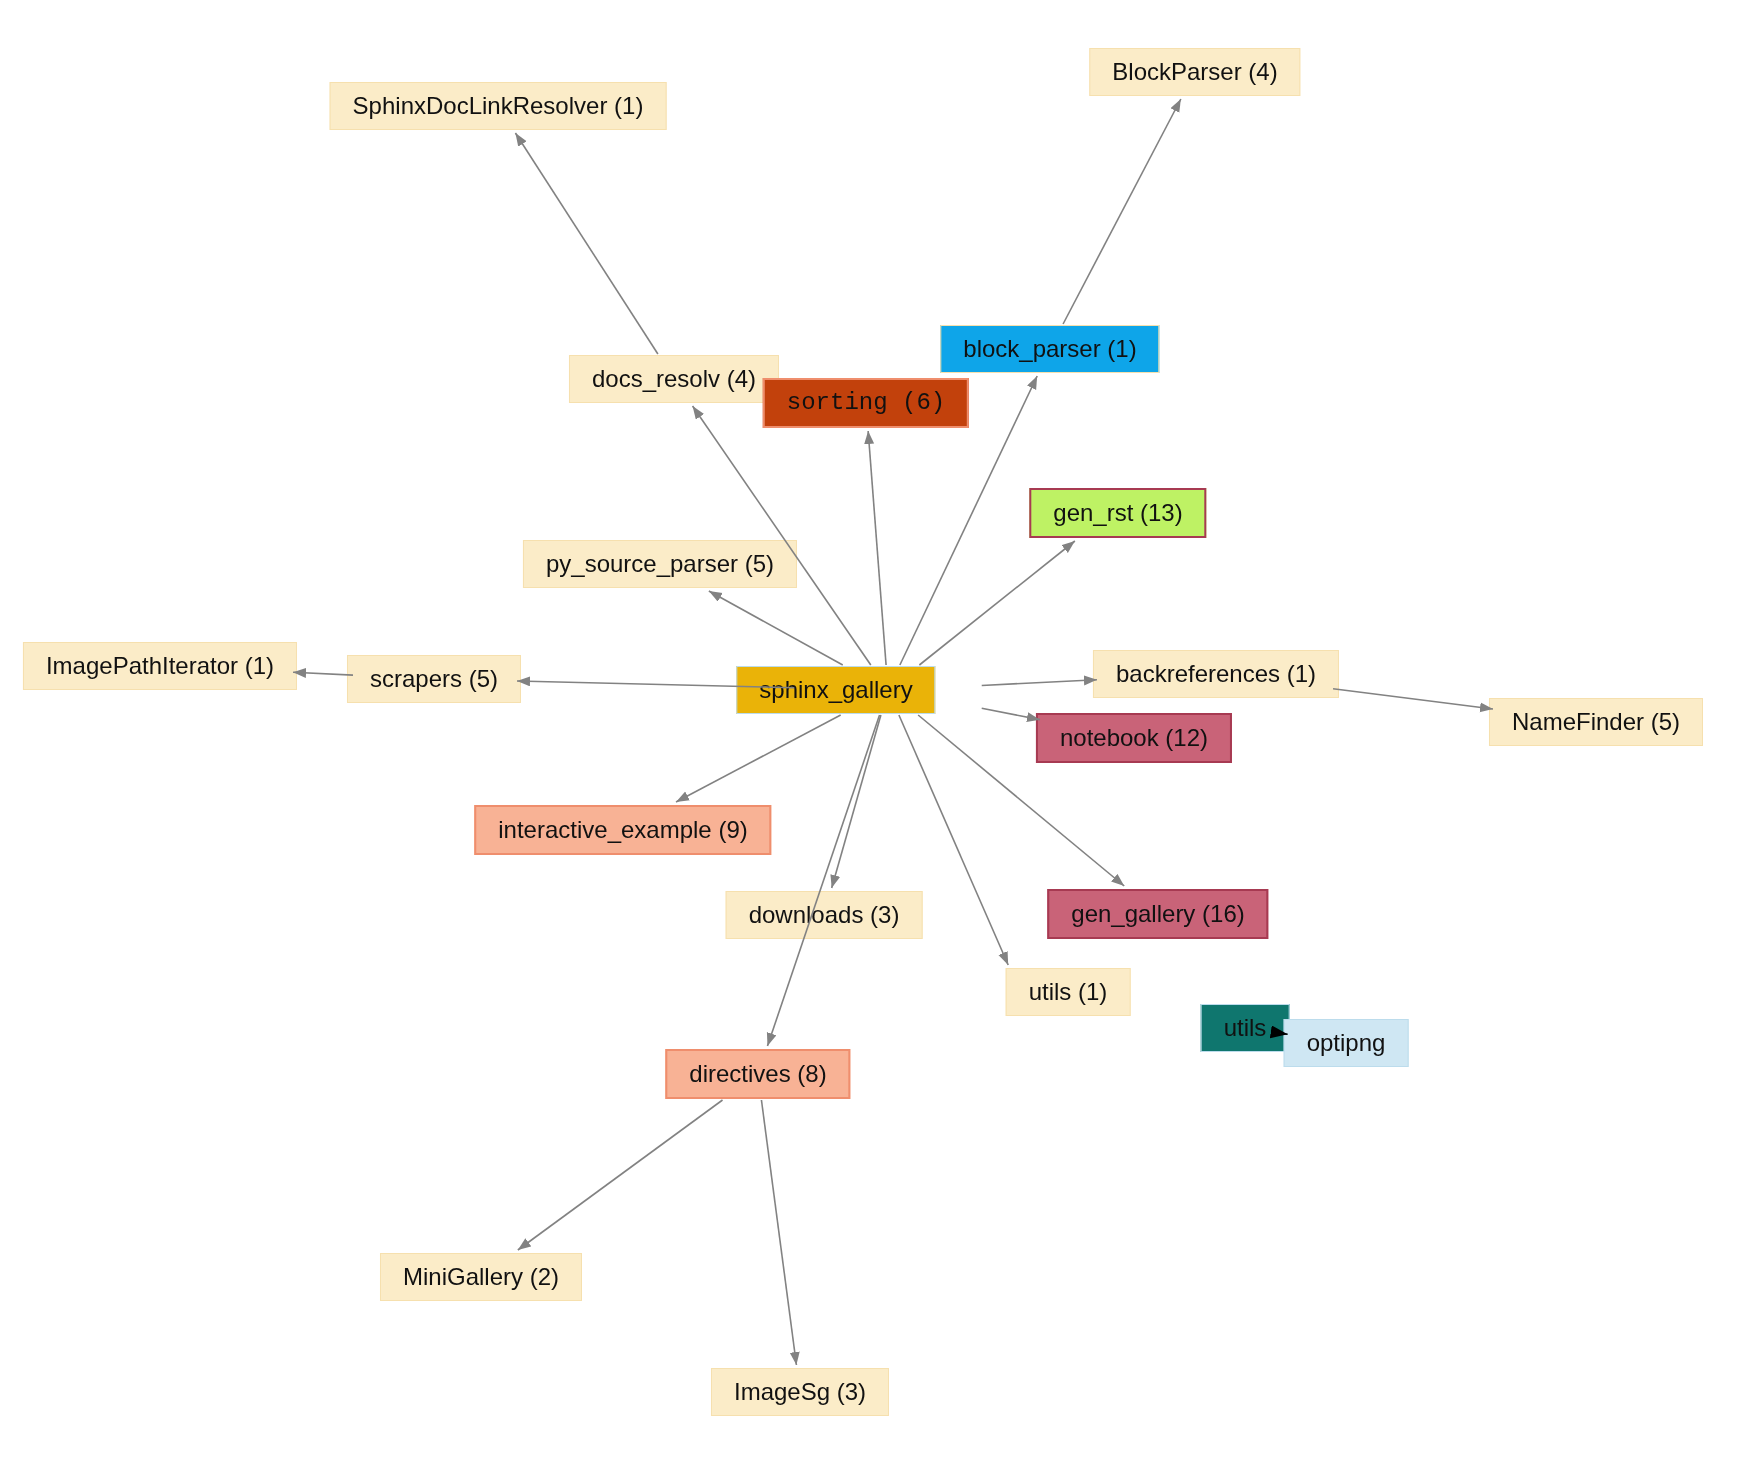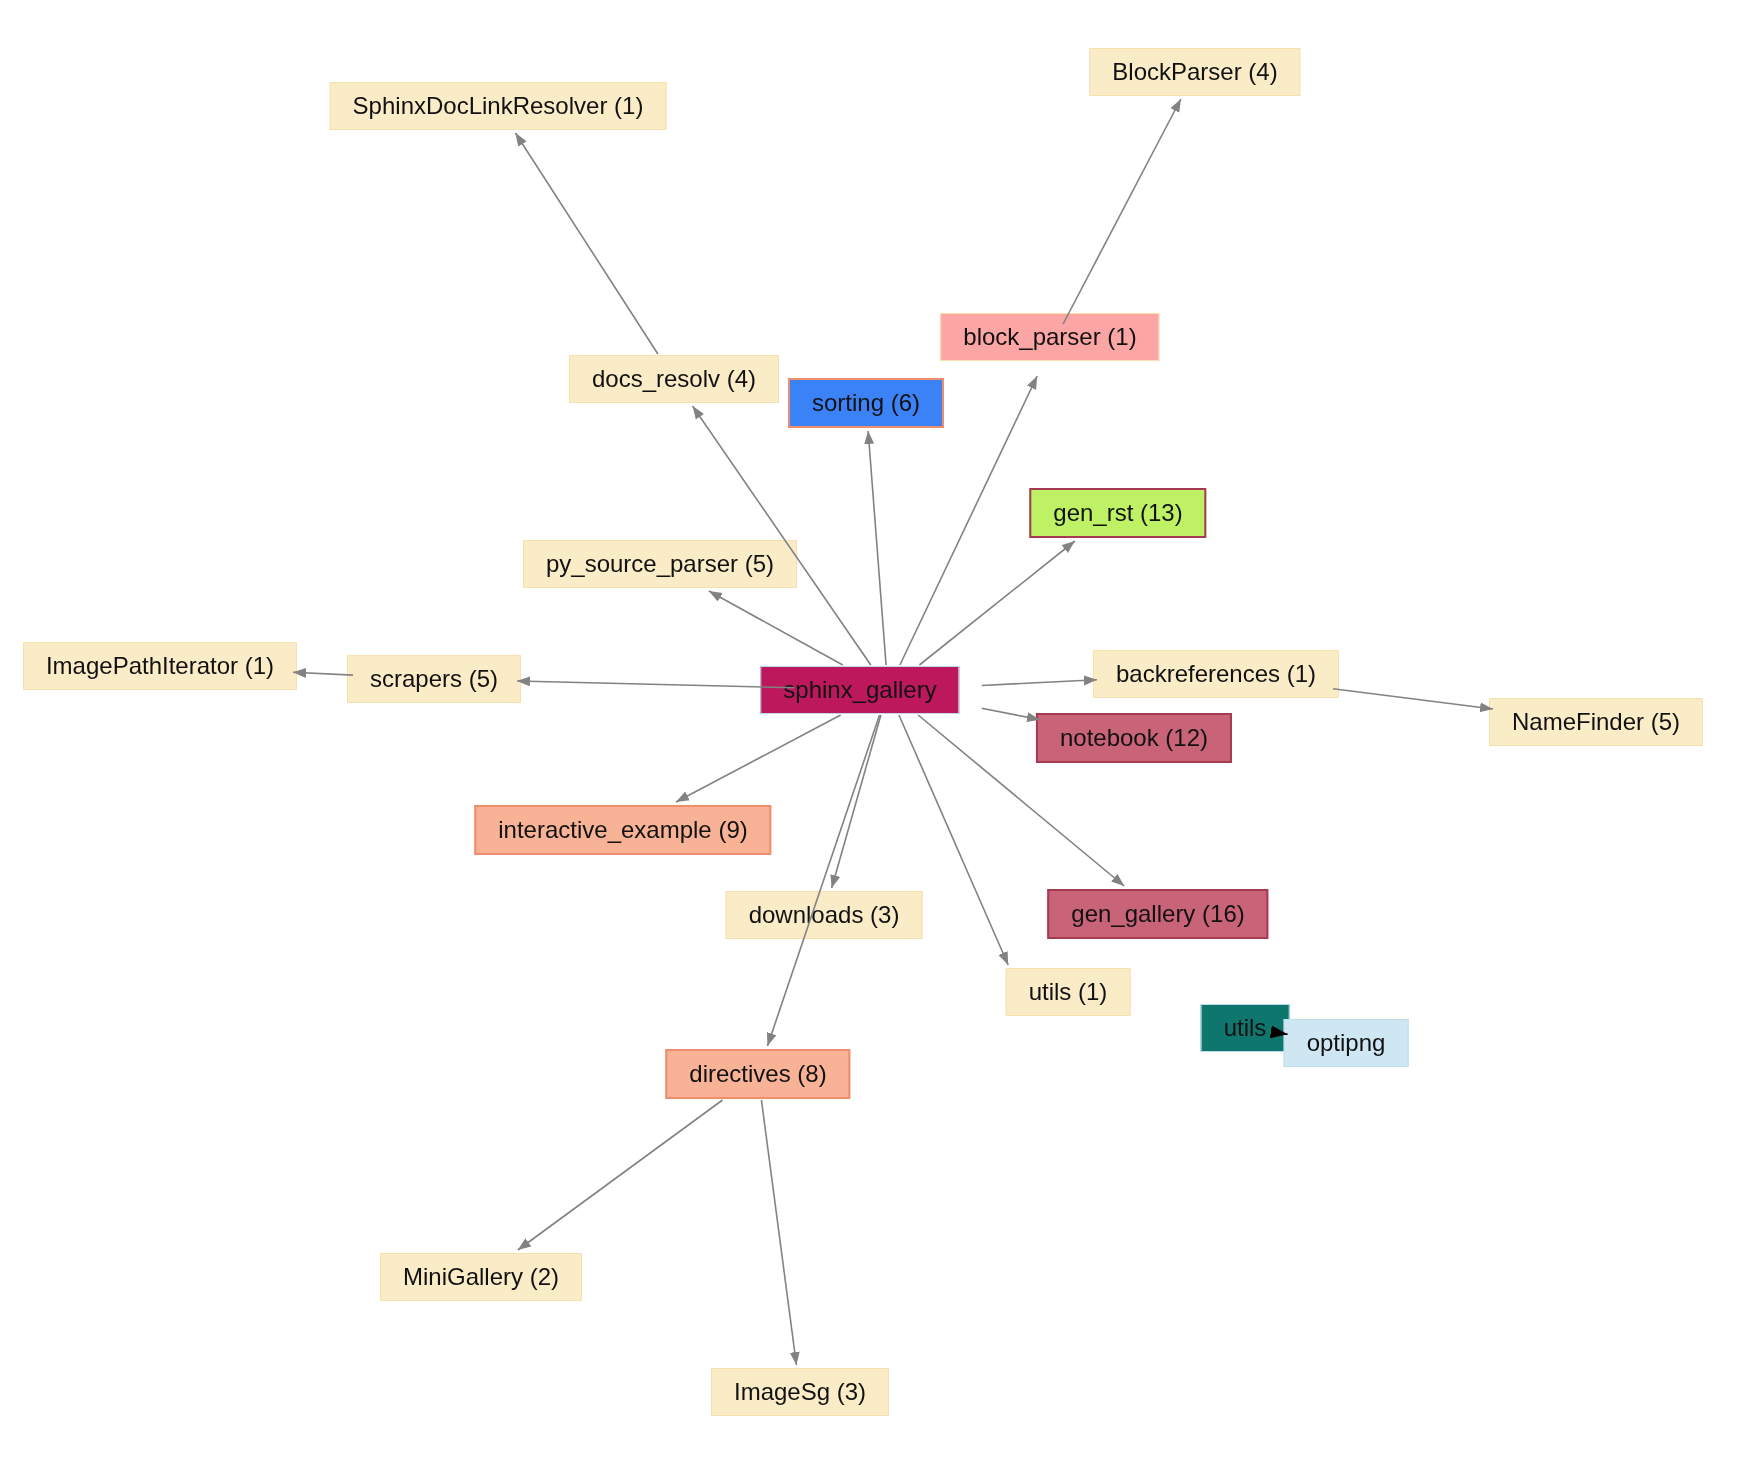--- a/index.html
+++ b/index.html
@@ -59,26 +59,26 @@
       <line x1="794.2890625" y1="687.7294706773127" x2="517.015625" y2="681.0113917951542" stroke="#828282" stroke-width="1.6" marker-end="url(#arrow-gray)"></line>
       <line x1="842.7619047619048" y1="665" x2="708.8571428571429" y2="591" stroke="#828282" stroke-width="1.6" marker-end="url(#arrow-gray)"></line>
       <line x1="657.8827838827839" y1="354" x2="515.4065934065934" y2="133" stroke="#828282" stroke-width="1.6" marker-end="url(#arrow-gray)"></line>
       <line x1="1063.086642599278" y1="324" x2="1180.8664259927798" y2="99" stroke="#828282" stroke-width="1.6" marker-end="url(#arrow-gray)"></line>
       <line x1="1333.046875" y1="688.7848684210526" x2="1492.9765625" y2="708.9865131578947" stroke="#828282" stroke-width="1.6" marker-end="url(#arrow-gray)"></line>
       <line x1="352.984375" y1="675.1561929744526" x2="293.0546875" y2="672.312813640511" stroke="#828282" stroke-width="1.6" marker-end="url(#arrow-gray)"></line>
       <line x1="722.5221674876848" y1="1100" x2="517.8423645320197" y2="1250" stroke="#828282" stroke-width="1.6" marker-end="url(#arrow-gray)"></line>
       <line x1="761.433962264151" y1="1100" x2="796.433962264151" y2="1365" stroke="#828282" stroke-width="1.6" marker-end="url(#arrow-gray)"></line>
       <line x1="1283.34375" y1="1033.6946163366338" x2="1287.625" y2="1034.3304455445545" stroke="#000000" stroke-width="1.6" marker-end="url(#arrow-black)"></line>
     </svg>
-<div class="node" style="background: #be185d; border-color: rgb(188, 220, 236); border-width: 1px; left: 860px; top: 690px;">sphinx_gallery</div>
+<div class="node" style="background: #eab308; border-color: rgb(188, 220, 236); border-width: 1px; left: 836px; top: 690px;">sphinx_gallery</div>
     <div class="node" style="background: rgb(251, 236, 200); border-color: rgb(246, 224, 174); border-width: 1px; left: 498px; top: 106px; text-align: center;">SphinxDocLinkResolver (1)</div>
     <div class="node" style="background: rgb(251, 236, 200); border-color: rgb(246, 224, 174); border-width: 1px; left: 1195px; top: 72px;">BlockParser (4)</div>
     <div class="node" style="background: rgb(251, 236, 200); border-color: rgb(246, 224, 174); border-width: 1px; left: 674px; top: 379px;">docs_resolv (4)</div>
-    <div class="node" style="background: #3b82f6; border-color: rgb(239, 142, 109); border-width: 2px; left: 866px; top: 403px;">sorting (6)</div>
-    <div class="node" style="background: #fca5a5; border-color: rgb(246, 224, 174); border-width: 1px; left: 1050px; top: 337px;">block_parser (1)</div>
+    <div class="node" style="background: #c2410c; border-color: rgb(239, 142, 109); border-width: 2px; left: 866px; top: 403px; font-family: Liberation Mono, monospace;">sorting (6)</div>
+    <div class="node" style="background: #0ea5e9; border-color: rgb(246, 224, 174); border-width: 1px; left: 1050px; top: 349px;">block_parser (1)</div>
     <div class="node" style="background: #bef264; border-color: rgb(167, 58, 82); border-width: 2px; left: 1110px; top: 513px; margin-left: 8px;">gen_rst (13)</div>
     <div class="node" style="background: rgb(251, 236, 200); border-color: rgb(246, 224, 174); border-width: 1px; left: 660px; top: 564px;">py_source_parser (5)</div>
     <div class="node" style="background: rgb(251, 236, 200); border-color: rgb(246, 224, 174); border-width: 1px; left: 1216px; top: 674px;">backreferences (1)</div>
     <div class="node" style="background: rgb(251, 236, 200); border-color: rgb(246, 224, 174); border-width: 1px; left: 1596px; top: 722px;">NameFinder (5)</div>
     <div class="node" style="background: rgb(251, 236, 200); border-color: rgb(246, 224, 174); border-width: 1px; left: 160px; top: 666px;">ImagePathIterator (1)</div>
     <div class="node" style="background: rgb(251, 236, 200); border-color: rgb(246, 224, 174); border-width: 1px; left: 434px; top: 679px;">scrapers (5)</div>
     <div class="node" style="background: rgb(201, 99, 120); border-color: rgb(167, 58, 82); border-width: 2px; left: 1134px; top: 738px;">notebook (12)</div>
     <div class="node" style="background: rgb(248, 178, 149); border-color: rgb(239, 142, 109); border-width: 2px; left: 623px; top: 830px;">interactive_example (9)</div>
     <div class="node" style="background: rgb(251, 236, 200); border-color: rgb(246, 224, 174); border-width: 1px; left: 824px; top: 915px;">downloads (3)</div>
     <div class="node" style="background: rgb(201, 99, 120); border-color: rgb(167, 58, 82); border-width: 2px; left: 1158px; top: 914px;">gen_gallery (16)</div>

